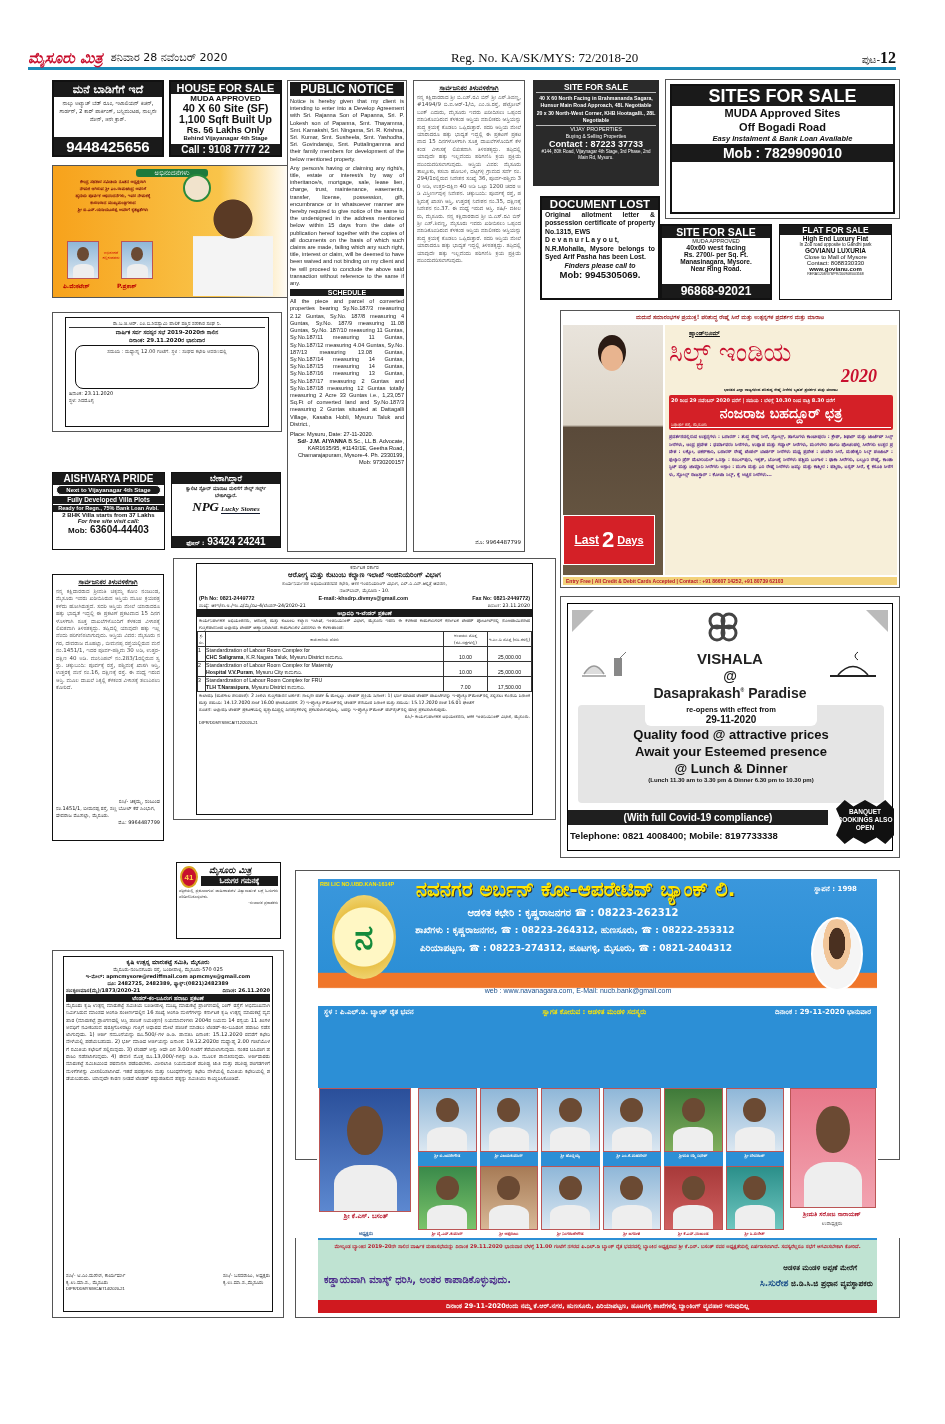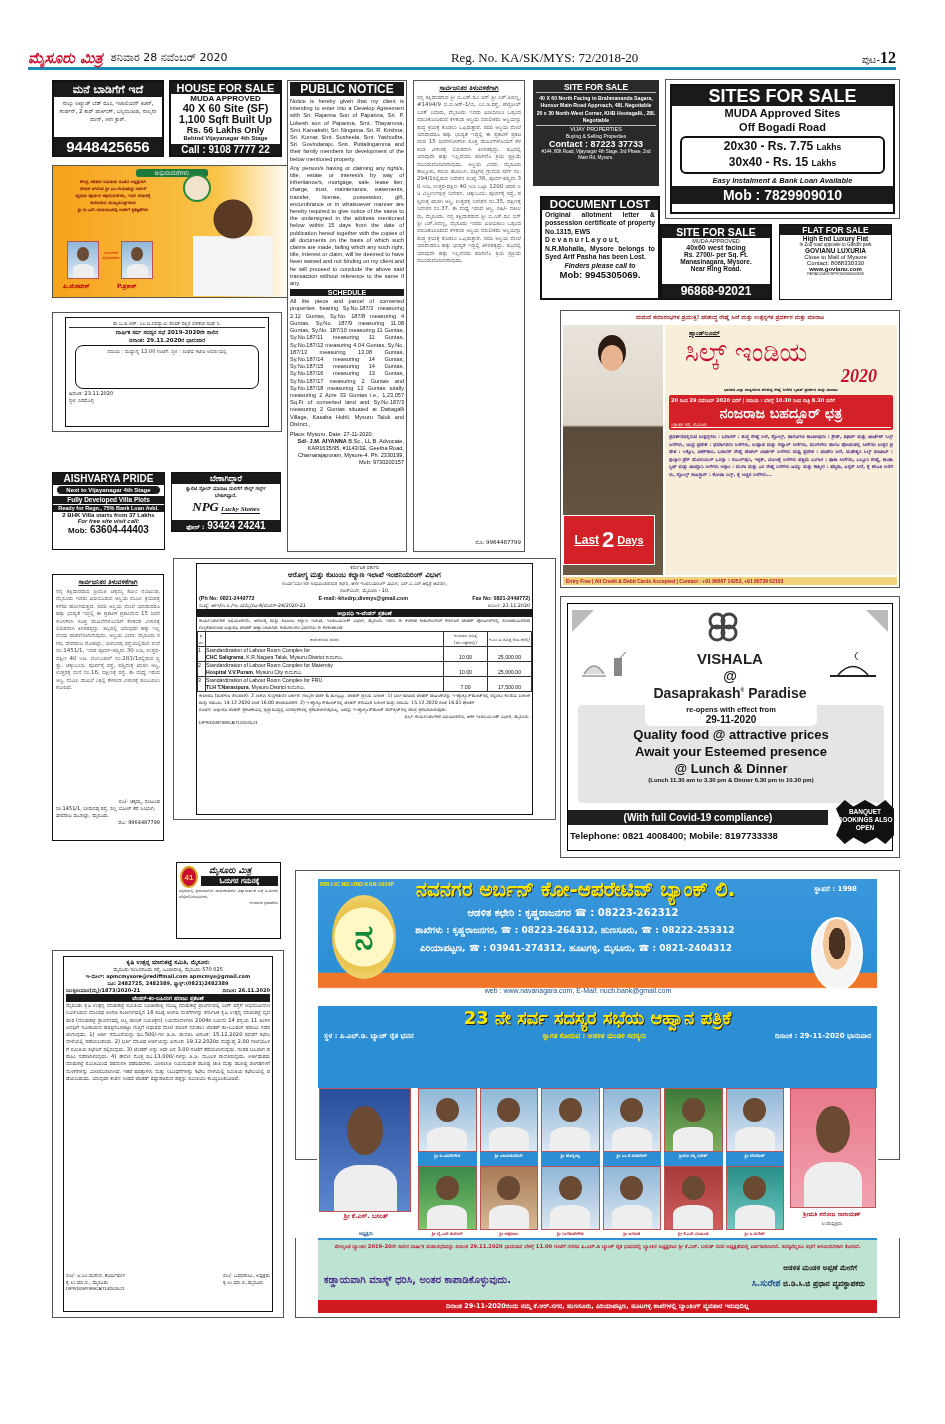--- a/index.html
+++ b/index.html
@@ -102,24 +102,20 @@
   </div>
   <div class="c" style="font-size:7px;font-style:italic;font-weight:bold">Finders please call to</div>
   <div class="c" style="font-size:9.5px;font-weight:bold">Mob: 9945305069.</div>
 </div>
 
 <div class="abs box" style="left:665px;top:79px;width:235px;height:140px;padding:4px">
   <div style="border:2px solid #111;height:100%">
     <div class="blk" style="font-size:18px;line-height:20px">SITES FOR SALE</div>
     <div class="c" style="font-size:11px;font-weight:bold;line-height:14px">MUDA Approved Sites</div>
     <div class="c" style="font-size:11px;font-weight:bold;line-height:14px">Off Bogadi Road</div>
-    <div style="border:2px solid #111;border-radius:6px;margin:2px 8px;padding:1px 0">
-      <div class="c" style="font-size:12px;font-weight:bold;line-height:15px"><span>20x30 - Rs. 7.75</span> <span style="font-size:8.5px">Lakhs</span></div>
-      <div class="c" style="font-size:12px;font-weight:bold;line-height:15px"><span>30x40 - Rs. 15</span> <span style="font-size:8.5px">Lakhs</span></div>
-    </div>
     <div class="c" style="font-size:7.5px;font-style:italic;font-weight:bold">Easy Instalment &amp; Bank Loan Available</div>
     <div class="blk" style="font-size:14px;line-height:18px;margin-top:1px">Mob : 7829909010</div>
   </div>
 </div>
 
 <div class="abs box" style="left:660px;top:224px;width:112px;height:76px;border:2px solid #111">
   <div class="blk" style="font-size:10.5px">SITE FOR SALE</div>
   <div class="c" style="font-size:5.5px">MUDA APPROVED</div>
   <div class="c" style="font-size:7px;font-weight:bold">40x60 west facing</div>
   <div class="c" style="font-size:6.5px;font-weight:bold">Rs. 2700/- per Sq. Ft.</div>
@@ -155,41 +151,41 @@
 <div class="abs box" style="left:52px;top:472px;width:113px;height:78px;border:1.5px solid #111">
   <div class="blk" style="font-size:10px;line-height:12px">AISHVARYA PRIDE</div>
   <div class="blk" style="font-size:6px;line-height:8px;margin:0 3px;border-radius:6px;border:1px solid #fff">Next to Vijayanagar 4th Stage</div>
   <div class="blk" style="font-size:6.5px;line-height:8px;margin:1px 0">Fully Developed Villa Plots</div>
   <div class="blk" style="font-size:5.5px;line-height:7px">Ready for Regn., 75% Bank Loan Avbl.</div>
   <div class="c" style="font-size:6px;font-weight:bold">2 BHK Villa starts from 37 Lakhs</div>
   <div class="c" style="font-size:6px;font-style:italic;font-weight:bold">For free site visit call:</div>
   <div class="c" style="font-size:10px;font-weight:bold"><span style="font-size:8px">Mob:</span> <span>63604-44403</span></div>
 </div>
 
-<div class="abs box" style="left:171px;top:472px;width:110px;height:60px;border:1.5px solid #111">
+<div class="abs box" style="left:171px;top:472px;width:110px;height:76px;border:1.5px solid #111">
   <div class="blk kn" style="font-size:8px;line-height:11px">ಬೇಕಾಗಿದ್ದಾರೆ</div>
   <div class="kn c" style="font-size:5px;line-height:7px;padding:1px 3px;font-weight:bold">ಕ್ವಾಲಿಟಿ ಸ್ಟೋನ್ ಮಾರಾಟ ಮಳಿಗೆಗೆ ಸೇಲ್ಸ್ ಗರ್ಲ್ಸ್ ಬೇಕಾಗಿದ್ದಾರೆ.</div>
   <div class="c serif" style="font-size:13px;font-style:italic;font-weight:bold;line-height:14px"><span>NPG</span><span style="font-size:7px;border-bottom:1px solid #0f172a;margin-left:2px">Lucky Stones</span></div>
   <div class="blk" style="font-size:10px;position:absolute;bottom:0;width:100%"><span class="kn" style="font-size:6px">ಫೋನ್ :</span> <span>93424 24241</span></div>
 </div>
 
 <div class="abs box" style="left:560px;top:310px;width:340px;height:278px;padding:2px">
   <div class="kn c" style="font-size:5.8px;font-weight:bold;color:#9b1c1c;line-height:9px">ಮದುವೆ ಸಮಾರಂಭಗಳ ಪ್ರಯುಕ್ತ! ಪರಿಶುದ್ಧ ರೇಷ್ಮೆ ಸೀರೆ ಮತ್ತು ಉತ್ಪನ್ನಗಳ ಪ್ರದರ್ಶನ ಮತ್ತು ಮಾರಾಟ</div>
   <div style="position:absolute;left:2px;top:14px;width:100px;height:250px;background:linear-gradient(180deg,#e9e4dc 0%,#dcd4c7 40%,#5a4a3a 41%,#6b5a44 100%)">
     <div style="position:absolute;left:35px;top:10px;width:28px;height:34px;border-radius:50%;background:#2b1b14"></div>
     <div style="position:absolute;left:38px;top:20px;width:22px;height:26px;border-radius:50%;background:#e8b48f"></div>
     <div style="position:absolute;left:0;top:190px;width:92px;height:50px;background:#d42027;border:1px solid #fff;display:flex;align-items:center;justify-content:center;color:#fff;font-weight:bold;gap:3px">
       <span style="font-size:12px;text-decoration:underline">Last</span>
       <span style="font-size:22px">2</span>
       <span style="font-size:11px;text-decoration:underline">Days</span>
     </div>
   </div>
   <div style="position:absolute;left:104px;top:14px;width:232px;height:250px;background:#f7efd9">
     <div class="kn" style="font-size:6px;font-weight:bold;margin:4px 0 0 24px;text-decoration:underline">ಹ್ಯಾಂಡ್‌ಲೂಮ್</div>
-    <div class="kn" style="font-size:26px;color:#c8102e;margin-left:20px;line-height:30px">ಸಿಲ್ಕ್ ಇಂಡಿಯ</div>
+    <div class="kn" style="font-size:26px;color:#c8102e;margin-left:4px;line-height:30px">ಸಿಲ್ಕ್ ಇಂಡಿಯ</div>
     <div class="serif" style="font-size:18px;font-style:italic;font-weight:bold;color:#c8102e;text-align:right;padding-right:20px;line-height:18px">2020</div>
     <div class="kn c" style="font-size:4px;font-weight:bold;margin-top:2px">ಭಾರತದ ಎಲ್ಲಾ ರಾಜ್ಯಗಳಿಂದ ಪರಿಶುದ್ಧ ರೇಷ್ಮೆ ಸೀರೆಗಳ ಬೃಹತ್ ಪ್ರದರ್ಶನ ಮತ್ತು ಮಾರಾಟ</div>
     <div style="background:#d42027;margin:3px 4px;padding:2px;border-radius:2px">
       <div class="kn" style="font-size:5px;color:#fff;font-weight:bold">20 ರಿಂದ 29 ನವೆಂಬರ್ 2020 ವರೆಗೆ | ಸಮಯ : ಬೆಳಗ್ಗೆ 10.30 ರಿಂದ ರಾತ್ರಿ 8.30 ವರೆಗೆ</div>
       <div class="kn c" style="font-size:14px;color:#fff;font-weight:bold;line-height:18px">ನಂಜರಾಜ ಬಹದ್ದೂರ್ ಛತ್ರ</div>
       <div class="kn" style="font-size:4.5px;color:#ffe;border-bottom:1px solid #fff">ಸಿದ್ಧಾರ್ಥ ರಸ್ತೆ, ಮೈಸೂರು</div>
     </div>
     <div class="fill" style="font-size:4.8px;line-height:7.5px;color:#5a2a8a;padding:0 4px;height:100px;font-weight:bold">ಪ್ರದರ್ಶನದಲ್ಲಿರುವ ಉತ್ಪನ್ನಗಳು : ಬನಾರಸ್ : ಶುದ್ಧ ರೇಷ್ಮೆ ಸೀರೆ, ಸ್ಟೋಲ್ಸ್, ಹಾಗೂಗಳು ಕಾಂಚೀಪುರಂ : ಕ್ರೇಪ್, ಶಿಫಾನ್ ಮತ್ತು ಜಾರ್ಜೆಟ್ ಸಿಲ್ಕ್ ಸೀರೆಗಳು, ಆಂಧ್ರ ಪ್ರದೇಶ : ಧರ್ಮಾವರಂ ಸೀರೆಗಳು, ಉಪ್ಪಾಡ ಮತ್ತು ಗದ್ವಾಲ್ ಸೀರೆಗಳು, ಮಂಗಳಗಿರಿ ಹಾಗೂ ಪೋಚಂಪಲ್ಲಿ ಸೀರೆಗಳು ಉತ್ತರ ಪ್ರದೇಶ : ಲಕ್ನೋ, ಚಿಕನ್‌ಕಾರಿ, ಬನಾರಸ್ ರೇಷ್ಮೆ ಟೆಂಪಲ್ ಬಾರ್ಡರ್ ಸೀರೆಗಳು ಮಧ್ಯ ಪ್ರದೇಶ : ಚಂದೇರಿ ಸೀರೆ, ಮಹೇಶ್ವರಿ ಸಿಲ್ಕ್ ಪಂಜಾಬ್ : ಫುಲ್ಕಾರಿ ಡ್ರೆಸ್ ಮೆಟೀರಿಯಲ್ ಒರಿಸ್ಸಾ : ಸಂಬಲ್‌ಪುರಿ, ಇಕ್ಕತ್, ಬೋಂಕೈ ಸೀರೆಗಳು ಪಶ್ಚಿಮ ಬಂಗಾಳ : ಢಾಕಾ ಸೀರೆಗಳು, ಬಲ್ಚೂರಿ ರೇಷ್ಮೆ, ಕಾಂತಾ ಸ್ಟಿಚ್ ಮತ್ತು ಜಾಮ್ದಾನಿ ಸೀರೆಗಳು ಅಸ್ಸಾಂ : ಮುಗಾ ಮತ್ತು ಎರಿ ರೇಷ್ಮೆ ಸೀರೆಗಳು ಜಮ್ಮು ಮತ್ತು ಕಾಶ್ಮೀರ : ಪಶ್ಮಿನಾ, ಟಸ್ಸರ್ ಸೀರೆ, ಕೈ ಕಸೂತಿ ಸೀರೆಗಳು, ಸ್ಟೋಲ್ಸ್ ರಾಜಸ್ಥಾನ್ : ಕೋಟಾ ಸಿಲ್ಕ್, ಕೈ ಅಚ್ಚಿನ ಸೀರೆಗಳು...</div>
   </div>
   <div style="position:absolute;left:2px;bottom:2px;width:334px;background:#f2d27a;font-size:5px;font-weight:bold;color:#b8172b;padding:1px 3px">Entry Free | All Credit &amp; Debit Cards Accepted | Contact : +91 86607 14252, +91 80739 62103</div>
@@ -339,26 +335,25 @@
 <div class="abs box" style="left:295px;top:870px;width:605px;height:290px;padding:8px 22px 0;border-bottom:1px solid #555">
   <div style="position:relative;height:126px;background:linear-gradient(180deg,#3a97dc 0%,#2c8fd6 74%,#f0762a 75%,#f0762a 86%,#ffffff 87%)">
     <div style="position:absolute;left:2px;top:2px;font-size:5.5px;font-weight:bold;color:#ffe600">RBI LIC NO.UBD.KAN-1614P</div>
     <div class="kn" style="position:absolute;left:98px;top:-2px;font-size:20px;font-weight:bold;color:#ffe600;text-shadow:1px 1px 0 #333">ನವನಗರ ಅರ್ಬನ್ ಕೋ-ಆಪರೇಟಿವ್ ಬ್ಯಾಂಕ್ ಲಿ.</div>
     <div class="kn" style="position:absolute;right:20px;top:6px;font-size:7px;font-weight:bold;color:#fff">ಸ್ಥಾಪನೆ : 1998</div>
     <div style="position:absolute;left:14px;top:16px;width:64px;height:84px;border-radius:50%;background:radial-gradient(circle,#fff7c4 55%,#e9c24a 57%,#f5e391 100%);display:flex;align-items:center;justify-content:center">
       <span class="kn" style="font-size:34px;font-weight:bold;color:#138a3b">ನ</span>
     </div>
     <div class="kn c" style="position:absolute;left:90px;top:28px;width:330px;font-size:10px;font-weight:bold;color:#fff">ಆಡಳಿತ ಕಛೇರಿ : ಕೃಷ್ಣರಾಜನಗರ ☎ : 08223-262312</div>
     <div class="kn c" style="position:absolute;left:82px;top:46px;width:350px;font-size:9px;font-weight:bold;color:#fff">ಶಾಖೆಗಳು : ಕೃಷ್ಣರಾಜನಗರ, ☎ : 08223-264312, ಹುಣಸೂರು, ☎ : 08222-253312</div>
-    <div class="kn c" style="position:absolute;left:88px;top:64px;width:340px;font-size:9px;font-weight:bold;color:#fff">ಪಿರಿಯಾಪಟ್ಟಣ, ☎ : 03941-274312, ಹೂಟಗಳ್ಳಿ, ಮೈಸೂರು, ☎ : 0821-2404312</div>
+    <div class="kn c" style="position:absolute;left:88px;top:64px;width:340px;font-size:9px;font-weight:bold;color:#fff">ಪಿರಿಯಾಪಟ್ಟಣ, ☎ : 08223-274312, ಹೂಟಗಳ್ಳಿ, ಮೈಸೂರು, ☎ : 0821-2404312</div>
     <div class="c" style="position:absolute;left:110px;top:108px;width:300px;font-size:7px;color:#1b4f8a">web : www.navanagara.com, E-Mail: nucb.bank@gmail.com</div>
     <div style="position:absolute;right:14px;top:38px;width:52px;height:74px;border-radius:50%;background:radial-gradient(ellipse at 50% 35%,#4a3020 0 24%,#f1c69a 25% 40%,#f5f5f5 41%);border:2px solid #fff"></div>
   </div>
   <div style="position:relative;background:#2c8fd6;height:152px;margin-top:1px">
-    <div class="kn c" style="font-size:18px;font-weight:bold;color:#ffe600;text-shadow:1px 1px 0 #222;line-height:24px">23 ನೇ ಸರ್ವ ಸದಸ್ಯರ ಸಭೆಯ ಆಹ್ವಾನ ಪತ್ರಿಕೆ</div>
     <div class="kn" style="display:flex;justify-content:space-between;padding:0 6px;font-size:7px;font-weight:bold;line-height:12px">
       <span style="color:#fff">ಸ್ಥಳ : ಪಿ.ಎಲ್.ಡಿ. ಬ್ಯಾಂಕ್ ರೈತ ಭವನ</span>
       <span style="color:#ffe600">ಸ್ವಾಗತ ಕೋರುವ : ಆಡಳಿತ ಮಂಡಳಿ ಸದಸ್ಯರು</span>
       <span style="color:#fff">ದಿನಾಂಕ : 29-11-2020 ಭಾನುವಾರ</span>
     </div>
   </div>
 </div>
 
 <div class="abs" style="left:317px;top:1088px;width:561px;height:150px;background:#fff">
   <div class="photo" style="position:absolute;left:2px;top:0;width:92px;height:124px;background:linear-gradient(#2a4f9a,#5c88d0)"></div>
@@ -393,18 +388,18 @@
     <div class="kn c" style="color:#b8172b;font-size:4.3px;font-weight:bold;line-height:7px">ಶ್ರೀ ಕೆ.ಎಸ್.ನಂಜುಂಡ</div>
     <div class="kn c" style="color:#b8172b;font-size:4.3px;font-weight:bold;line-height:7px">ಶ್ರೀ ಸಿ.ಸುರೇಶ್</div>
   </div>
 </div>
 
 <div class="abs" style="left:295px;top:1238px;width:605px;height:62px;border-left:1px solid #555;border-right:1px solid #555;padding:0 22px">
   <div style="background:#bfe3d2;height:100%;border-top:2px solid #2c8fd6;padding:2px 4px;position:relative">
     <div class="kn c" style="font-size:5.2px;line-height:8px;color:#b8172b;font-weight:bold">ಮೇಲ್ಕಂಡ ಬ್ಯಾಂಕಿನ 2019-20ನೇ ಸಾಲಿನ ವಾರ್ಷಿಕ ಮಹಾಸಭೆಯನ್ನು ದಿನಾಂಕ 29.11.2020 ಭಾನುವಾರ ಬೆಳಗ್ಗೆ 11.00 ಗಂಟೆಗೆ ನಗರದ ಪಿ.ಎಲ್.ಡಿ ಬ್ಯಾಂಕ್ ರೈತ ಭವನದಲ್ಲಿ ಬ್ಯಾಂಕಿನ ಅಧ್ಯಕ್ಷರಾದ ಶ್ರೀ ಕೆ.ಎಸ್. ಬಸಂತ್ ರವರ ಅಧ್ಯಕ್ಷತೆಯಲ್ಲಿ ಏರ್ಪಡಿಸಲಾಗಿದೆ. ಸದಸ್ಯರೆಲ್ಲರೂ ಸಭೆಗೆ ಆಗಮಿಸಬೇಕಾಗಿ ಕೋರಿದೆ.</div>
     <div class="kn" style="position:absolute;left:6px;top:34px;font-size:10px;font-weight:bold;color:#4a2a8a">ಕಡ್ಡಾಯವಾಗಿ ಮಾಸ್ಕ್ ಧರಿಸಿ, ಅಂತರ ಕಾಪಾಡಿಕೊಳ್ಳುವುದು.</div>
     <div class="kn" style="position:absolute;right:20px;top:24px;font-size:7px;font-weight:bold">ಆಡಳಿತ ಮಂಡಳಿ ಅಪ್ಪಣೆ ಮೇರೆಗೆ</div>
-    <div style="position:absolute;right:12px;top:38px;font-size:7.5px;font-weight:bold" class="kn"><span style="color:#1b4f8a;font-size:9px">ಸಿ.ಸುರೇಶ</span> <span>ಜಿ.ಡಿ.ಸಿ.ಜಿ ಪ್ರಧಾನ ವ್ಯವಸ್ಥಾಪಕರು</span></div>
+    <div style="position:absolute;right:4px;top:38px;font-size:7.5px;font-weight:bold" class="kn"><span style="color:#1b4f8a;font-size:9px">ಸಿ.ಸುರೇಶ</span> <span>ಜಿ.ಡಿ.ಸಿ.ಜಿ ಪ್ರಧಾನ ವ್ಯವಸ್ಥಾಪಕರು</span></div>
   </div>
 </div>
 <div class="abs" style="left:295px;top:1300px;width:605px;height:18px;border-left:1px solid #555;border-right:1px solid #555;border-bottom:1px solid #555;padding:0 22px 4px">
   <div class="kn c" style="background:#d0191f;color:#fff;font-size:6.5px;font-weight:bold;line-height:13px;height:13px">ದಿನಾಂಕ 29-11-2020ರಂದು ನಮ್ಮ ಕೆ.ಆರ್.ನಗರ, ಹುಣಸೂರು, ಪಿರಿಯಾಪಟ್ಟಣ, ಹೂಟಗಳ್ಳಿ ಶಾಖೆಗಳಲ್ಲಿ ಬ್ಯಾಂಕಿಂಗ್ ವ್ಯವಹಾರ ಇರುವುದಿಲ್ಲ</div>
 </div>
 
 </body></html>

